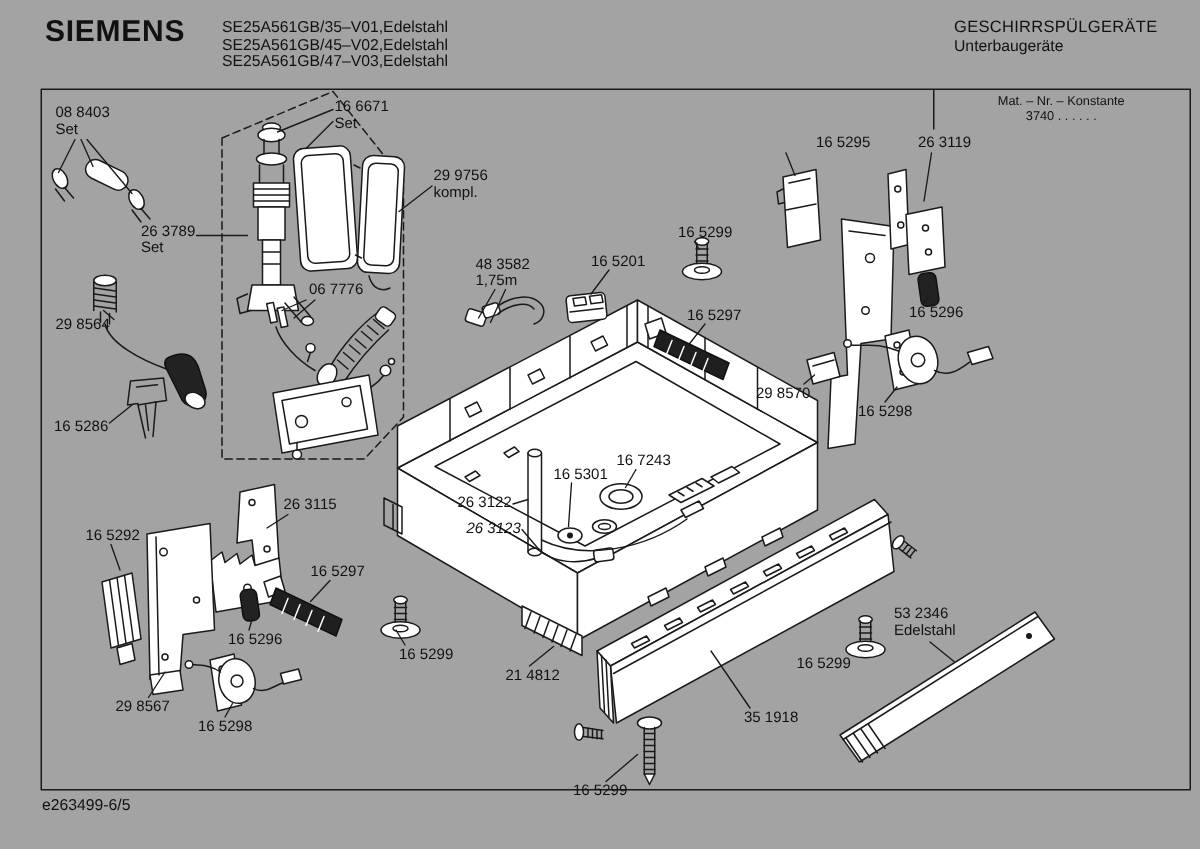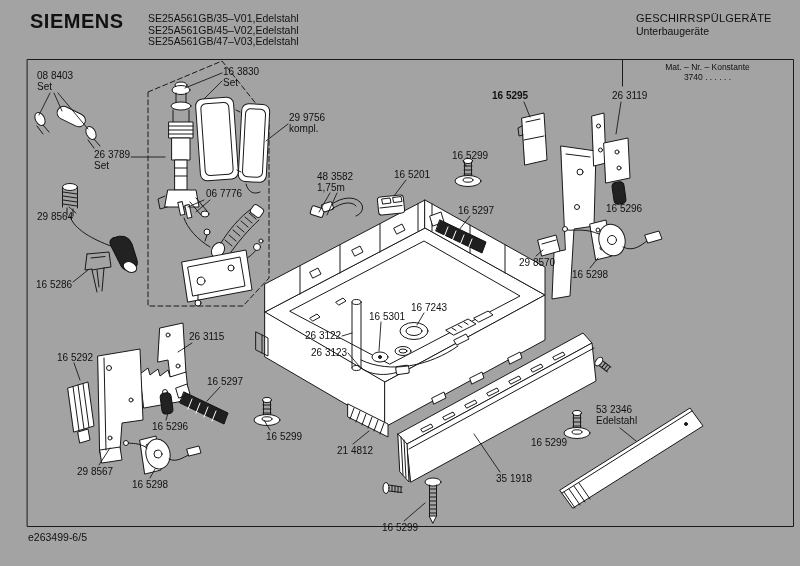--- a/index.html
+++ b/index.html
@@ -353,21 +353,21 @@
       </g>
     </g>
   </svg>
 
   <div id="labels-layer">
       <div class="part-label" style="left: 37px; top: 70px;">
       <div class="l1">08 8403</div>
       <div class="l2">Set</div>
     </div>
       <div class="part-label" style="left: 223px; top: 66px;">
-      <div class="l1">16 3830</div>
+      <div class="l1">16 6671</div>
       <div class="l2">Set</div>
     </div>
       <div class="part-label" style="left: 94px; top: 149px;">
       <div class="l1">26 3789</div>
       <div class="l2">Set</div>
     </div>
       <div class="part-label" style="left: 289px; top: 112px;">
       <div class="l1">29 9756</div>
       <div class="l2">kompl.</div>
     </div>
@@ -384,61 +384,61 @@
 
     </div>
       <div class="part-label" style="left: 317px; top: 171px;">
       <div class="l1">48 3582</div>
       <div class="l2">1,75m</div>
     </div>
       <div class="part-label" style="left: 394px; top: 169px;">
       <div class="l1">16 5201</div>
 
     </div>
-      <div class="part-label" style="left: 492px; top: 90px; font-weight: bold;">
+      <div class="part-label" style="left: 544px; top: 90px;">
       <div class="l1">16 5295</div>
 
     </div>
       <div class="part-label" style="left: 612px; top: 90px;">
       <div class="l1">26 3119</div>
 
     </div>
       <div class="part-label" style="left: 452px; top: 150px;">
       <div class="l1">16 5299</div>
 
     </div>
       <div class="part-label" style="left: 458px; top: 205px;">
       <div class="l1">16 5297</div>
 
     </div>
       <div class="part-label" style="left: 606px; top: 203px;">
       <div class="l1">16 5296</div>
 
     </div>
-      <div class="part-label" style="left: 519px; top: 257px;">
+      <div class="part-label" style="left: 504px; top: 257px;">
       <div class="l1">29 8570</div>
 
     </div>
       <div class="part-label" style="left: 572px; top: 269px;">
       <div class="l1">16 5298</div>
 
     </div>
       <div class="part-label" style="left: 411px; top: 302px;">
       <div class="l1">16 7243</div>
 
     </div>
       <div class="part-label" style="left: 369px; top: 311px;">
       <div class="l1">16 5301</div>
 
     </div>
       <div class="part-label" style="left: 305px; top: 330px;">
       <div class="l1">26 3122</div>
 
     </div>
-      <div class="part-label" style="left: 311px; top: 347px;">
+      <div class="part-label" style="left: 311px; top: 347px; font-style: italic;">
       <div class="l1">26 3123</div>
 
     </div>
       <div class="part-label" style="left: 189px; top: 331px;">
       <div class="l1">26 3115</div>
 
     </div>
       <div class="part-label" style="left: 57px; top: 352px; text-align: center;">
       <div class="l1">16 5292</div>
 

